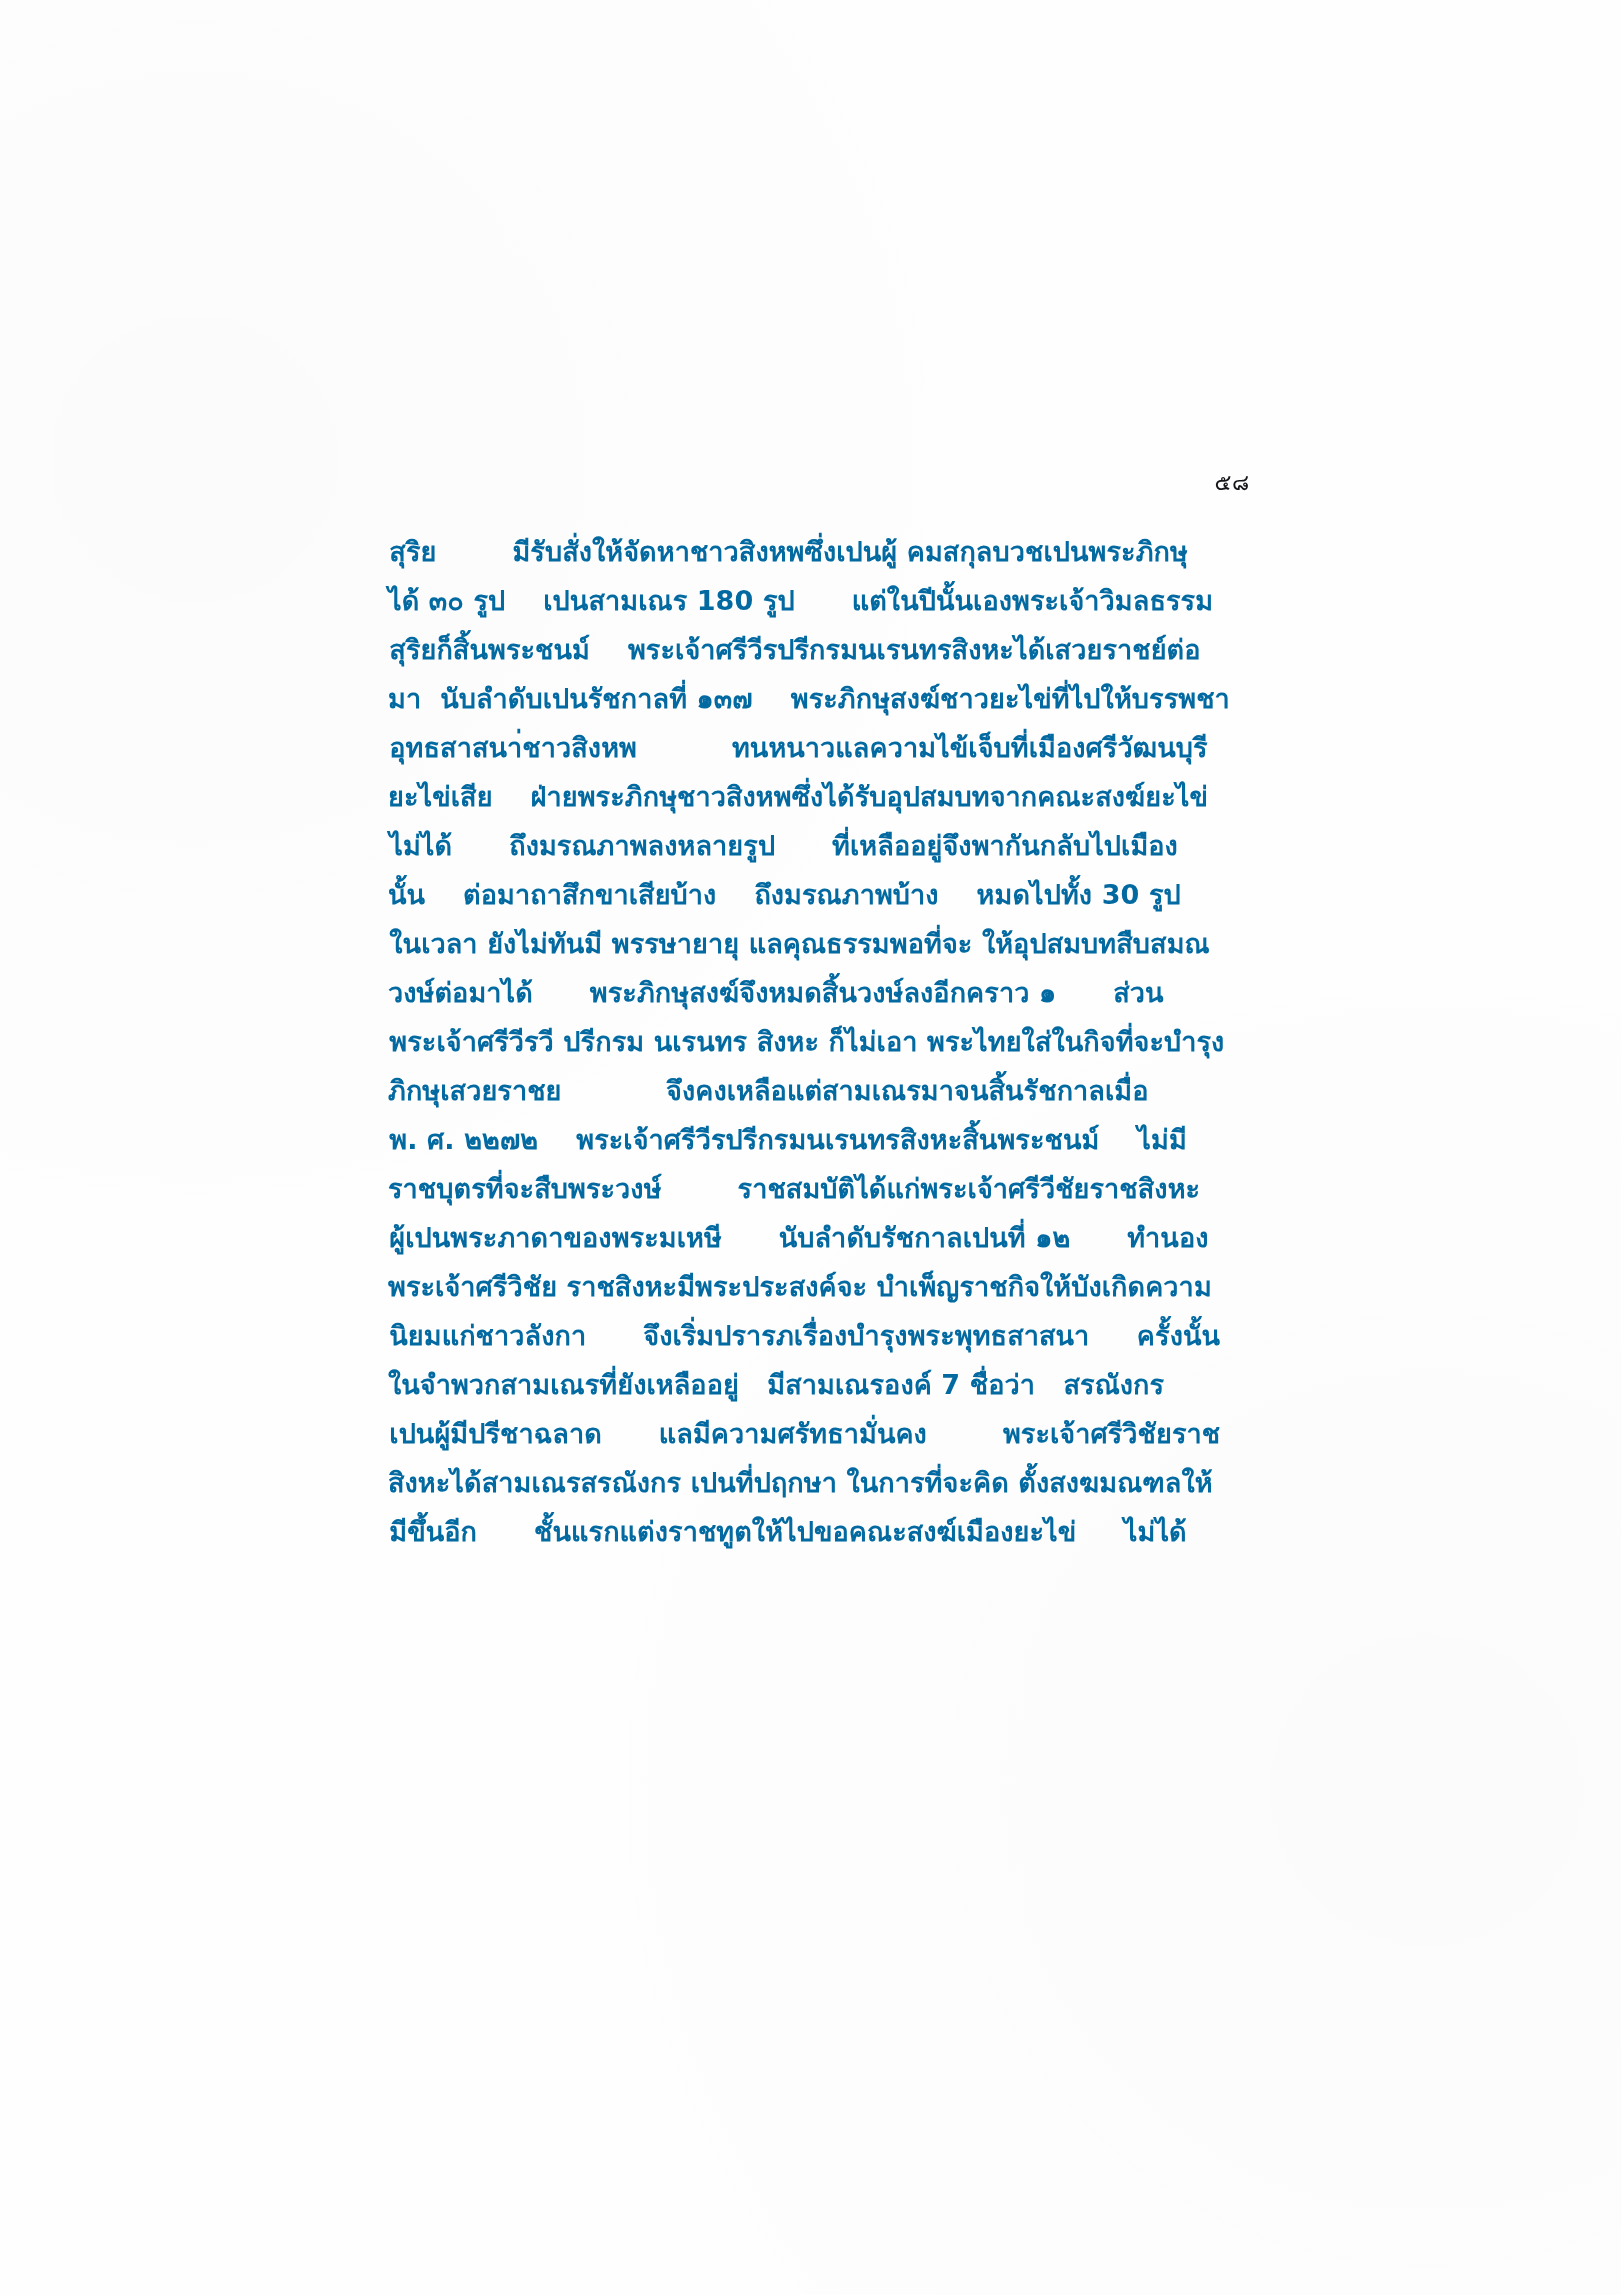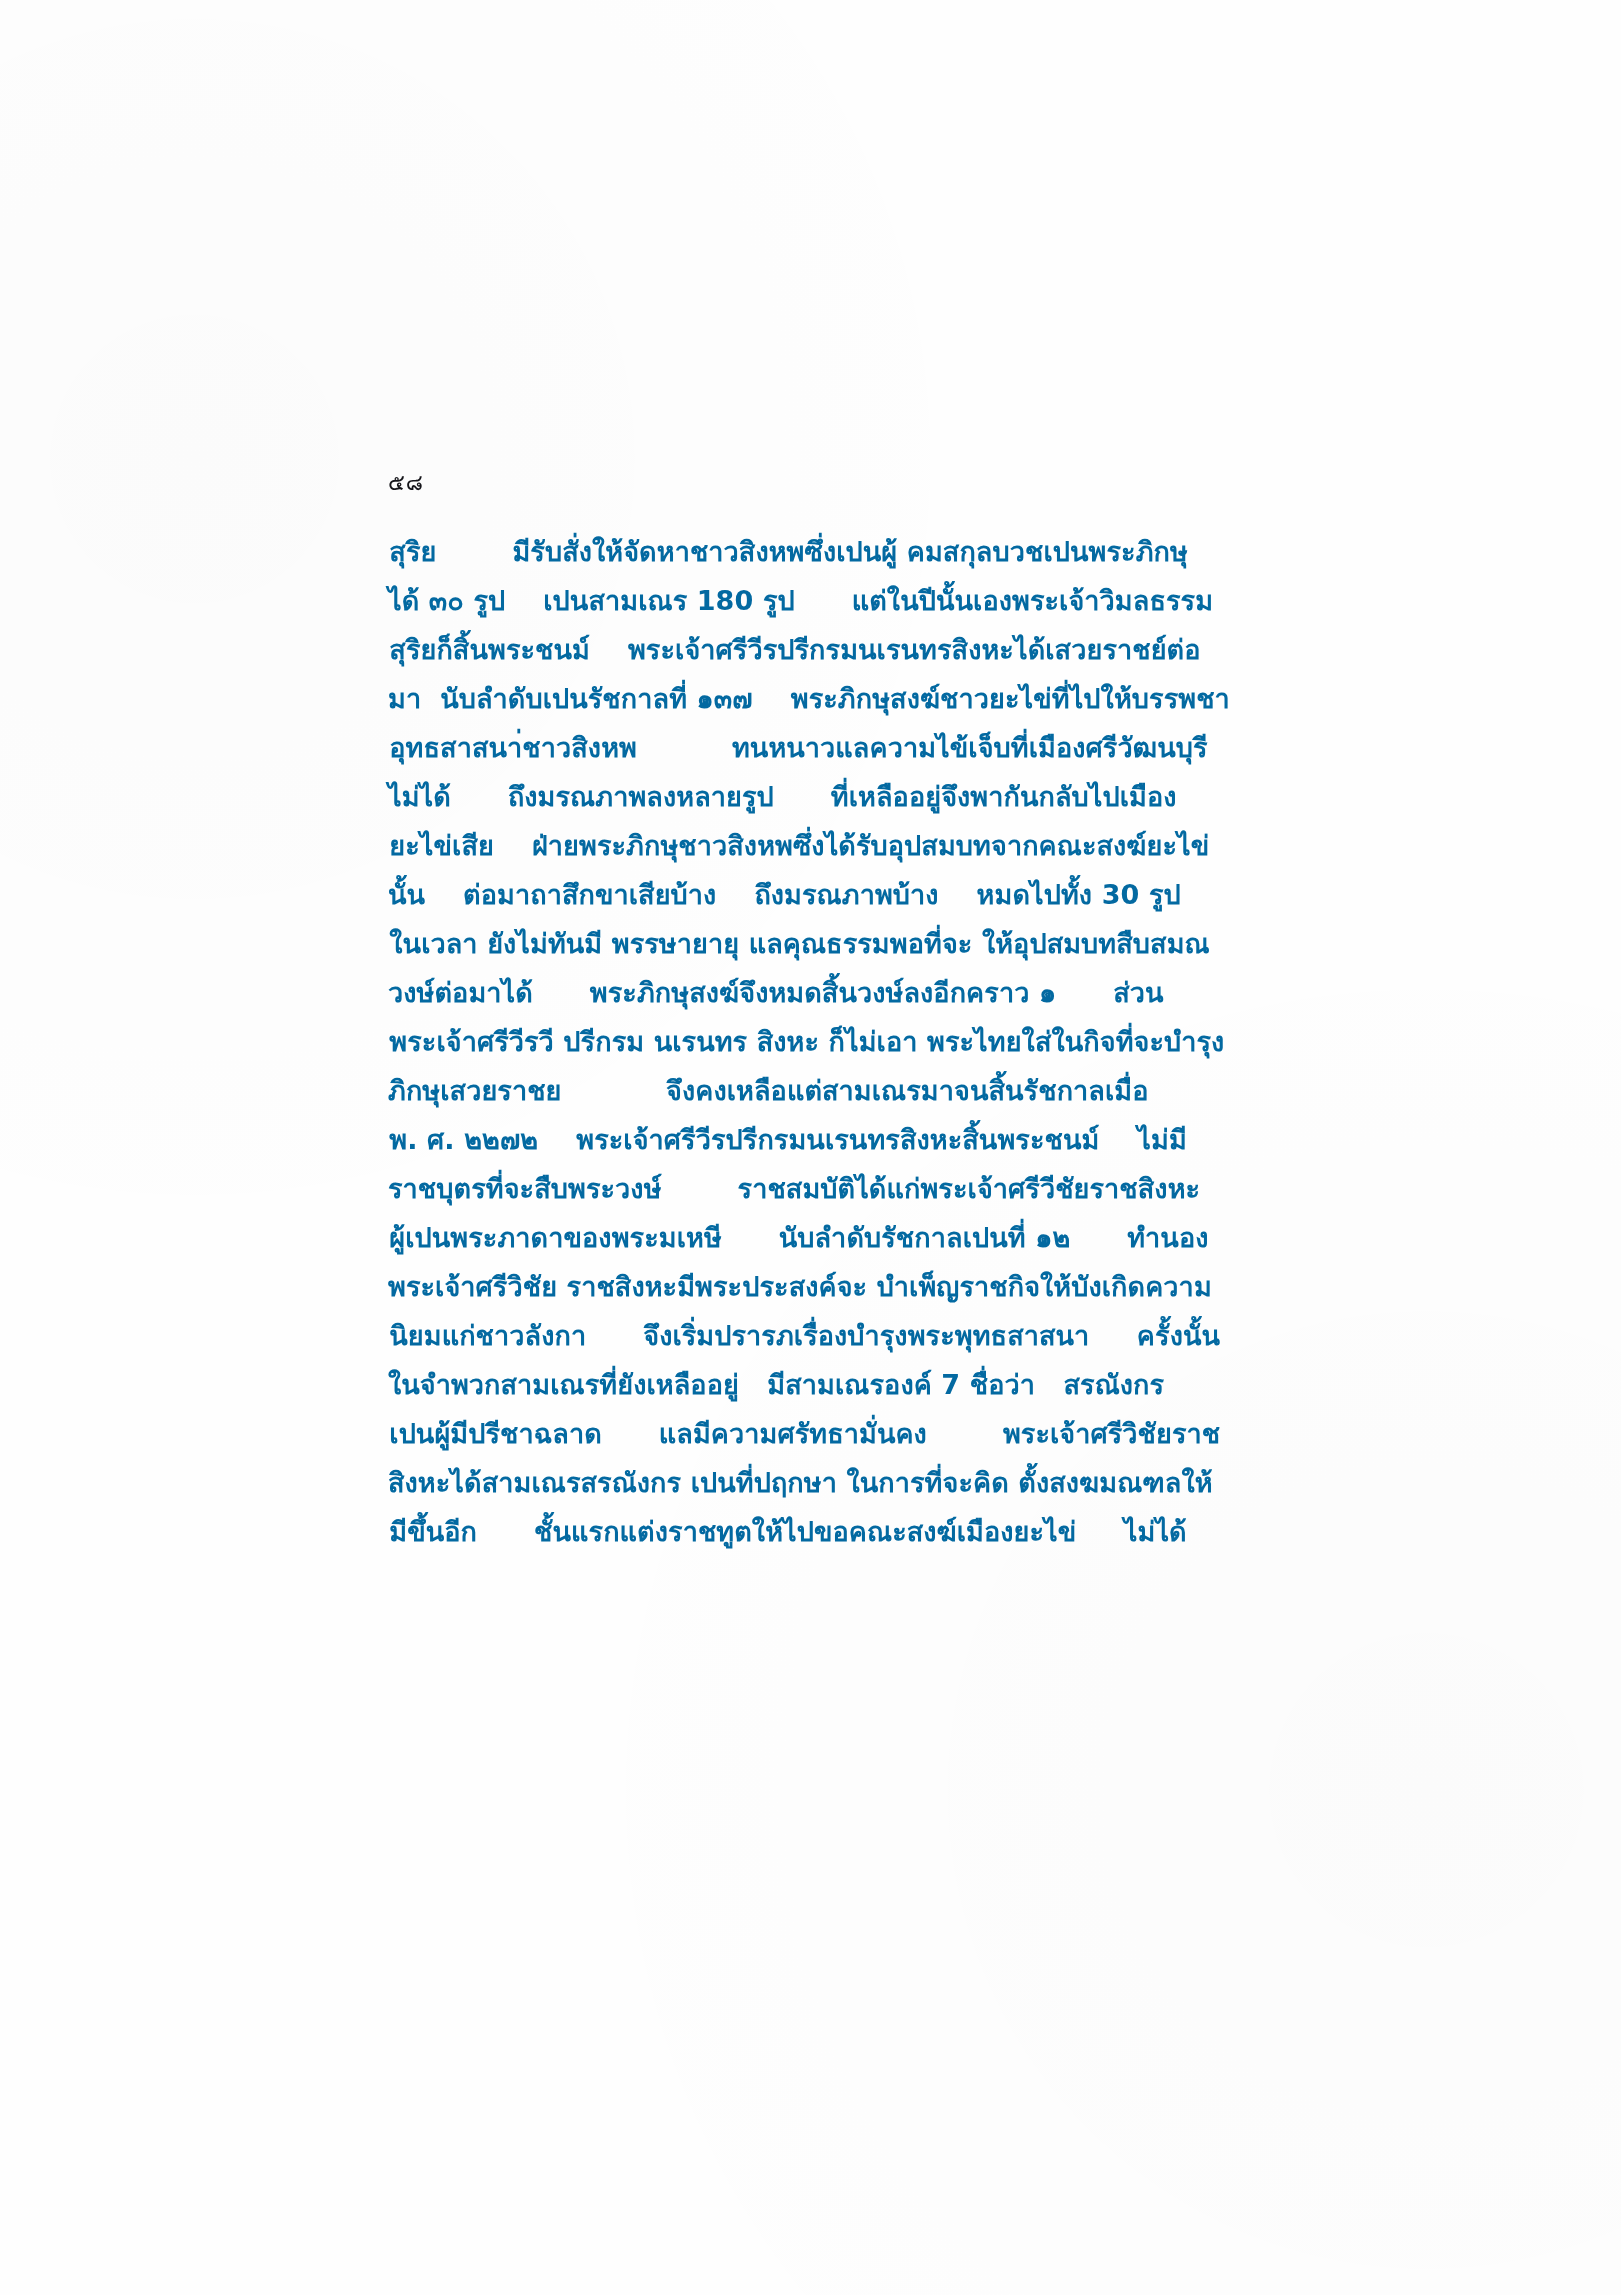--- a/index.html
+++ b/index.html
@@ -32,21 +32,21 @@
     position: absolute;
     left: 388px;
     top: 527px;
     width: 862px;
   }
   .folio {
     position: absolute;
     left: 0;
     top: -63px;
     width: 862px;
-    text-align: left;
+    text-align: right;
     font-size: 22.4px;
     color: #15151a;
     letter-spacing: 0.7px;
   }
   .line {
     display: block;
     font-size: 27px;
     line-height: 49px;
     color: #0369a1;
     white-space: pre;
@@ -65,22 +65,22 @@
   <div class="scan-noise"></div>
 
   <div class="text-block">
     <div class="folio">๕๘</div>
 
     <span class="line">สุริย        มีรับสั่งให้จัดหาชาวสิงหพซึ่งเปนผู้ คมสกุลบวชเปนพระภิกษุ</span>
     <span class="line">ได้ ๓๐ รูป    เปนสามเณร 180 รูป      แต่ในปีนั้นเองพระเจ้าวิมลธรรม</span>
     <span class="line">สุริยก็สิ้นพระชนม์    พระเจ้าศรีวีรปรีกรมนเรนทรสิงหะได้เสวยราชย์ต่อ</span>
     <span class="line">มา  นับลำดับเปนรัชกาลที่ ๑๓๗    พระภิกษุสงฆ์ชาวยะไข่ที่ไปให้บรรพชา</span>
     <span class="line">อุทธสาสนา่ชาวสิงหพ          ทนหนาวแลความไข้เจ็บที่เมืองศรีวัฒนบุรี</span>
+    <span class="line">ยะไข่เสีย    ฝ่ายพระภิกษุชาวสิงหพซึ่งได้รับอุปสมบทจากคณะสงฆ์ยะไข่</span>
     <span class="line">ไม่ได้      ถึงมรณภาพลงหลายรูป      ที่เหลืออยู่จึงพากันกลับไปเมือง</span>
-    <span class="line">ยะไข่เสีย    ฝ่ายพระภิกษุชาวสิงหพซึ่งได้รับอุปสมบทจากคณะสงฆ์ยะไข่</span>
     <span class="line">นั้น    ต่อมาถาสึกขาเสียบ้าง    ถึงมรณภาพบ้าง    หมดไปทั้ง 30 รูป</span>
     <span class="line">ในเวลา ยังไม่ทันมี พรรษายายุ แลคุณธรรมพอที่จะ ให้อุปสมบทสืบสมณ</span>
     <span class="line">วงษ์ต่อมาได้      พระภิกษุสงฆ์จึงหมดสิ้นวงษ์ลงอีกคราว ๑      ส่วน</span>
     <span class="line">พระเจ้าศรีวีรวี ปรีกรม นเรนทร สิงหะ ก็ไม่เอา พระไทยใส่ในกิจที่จะบำรุง</span>
     <span class="line">ภิกษุเสวยราชย           จึงคงเหลือแต่สามเณรมาจนสิ้นรัชกาลเมื่อ</span>
     <span class="line">พ. ศ. ๒๒๗๒    พระเจ้าศรีวีรปรีกรมนเรนทรสิงหะสิ้นพระชนม์    ไม่มี</span>
     <span class="line">ราชบุตรที่จะสืบพระวงษ์        ราชสมบัติได้แก่พระเจ้าศรีวีชัยราชสิงหะ</span>
     <span class="line">ผู้เปนพระภาดาของพระมเหษี      นับลำดับรัชกาลเปนที่ ๑๒      ทำนอง</span>
     <span class="line">พระเจ้าศรีวิชัย ราชสิงหะมีพระประสงค์จะ บำเพ็ญราชกิจให้บังเกิดความ</span>
     <span class="line">นิยมแก่ชาวลังกา      จึงเริ่มปรารภเรื่องบำรุงพระพุทธสาสนา     ครั้งนั้น</span>

